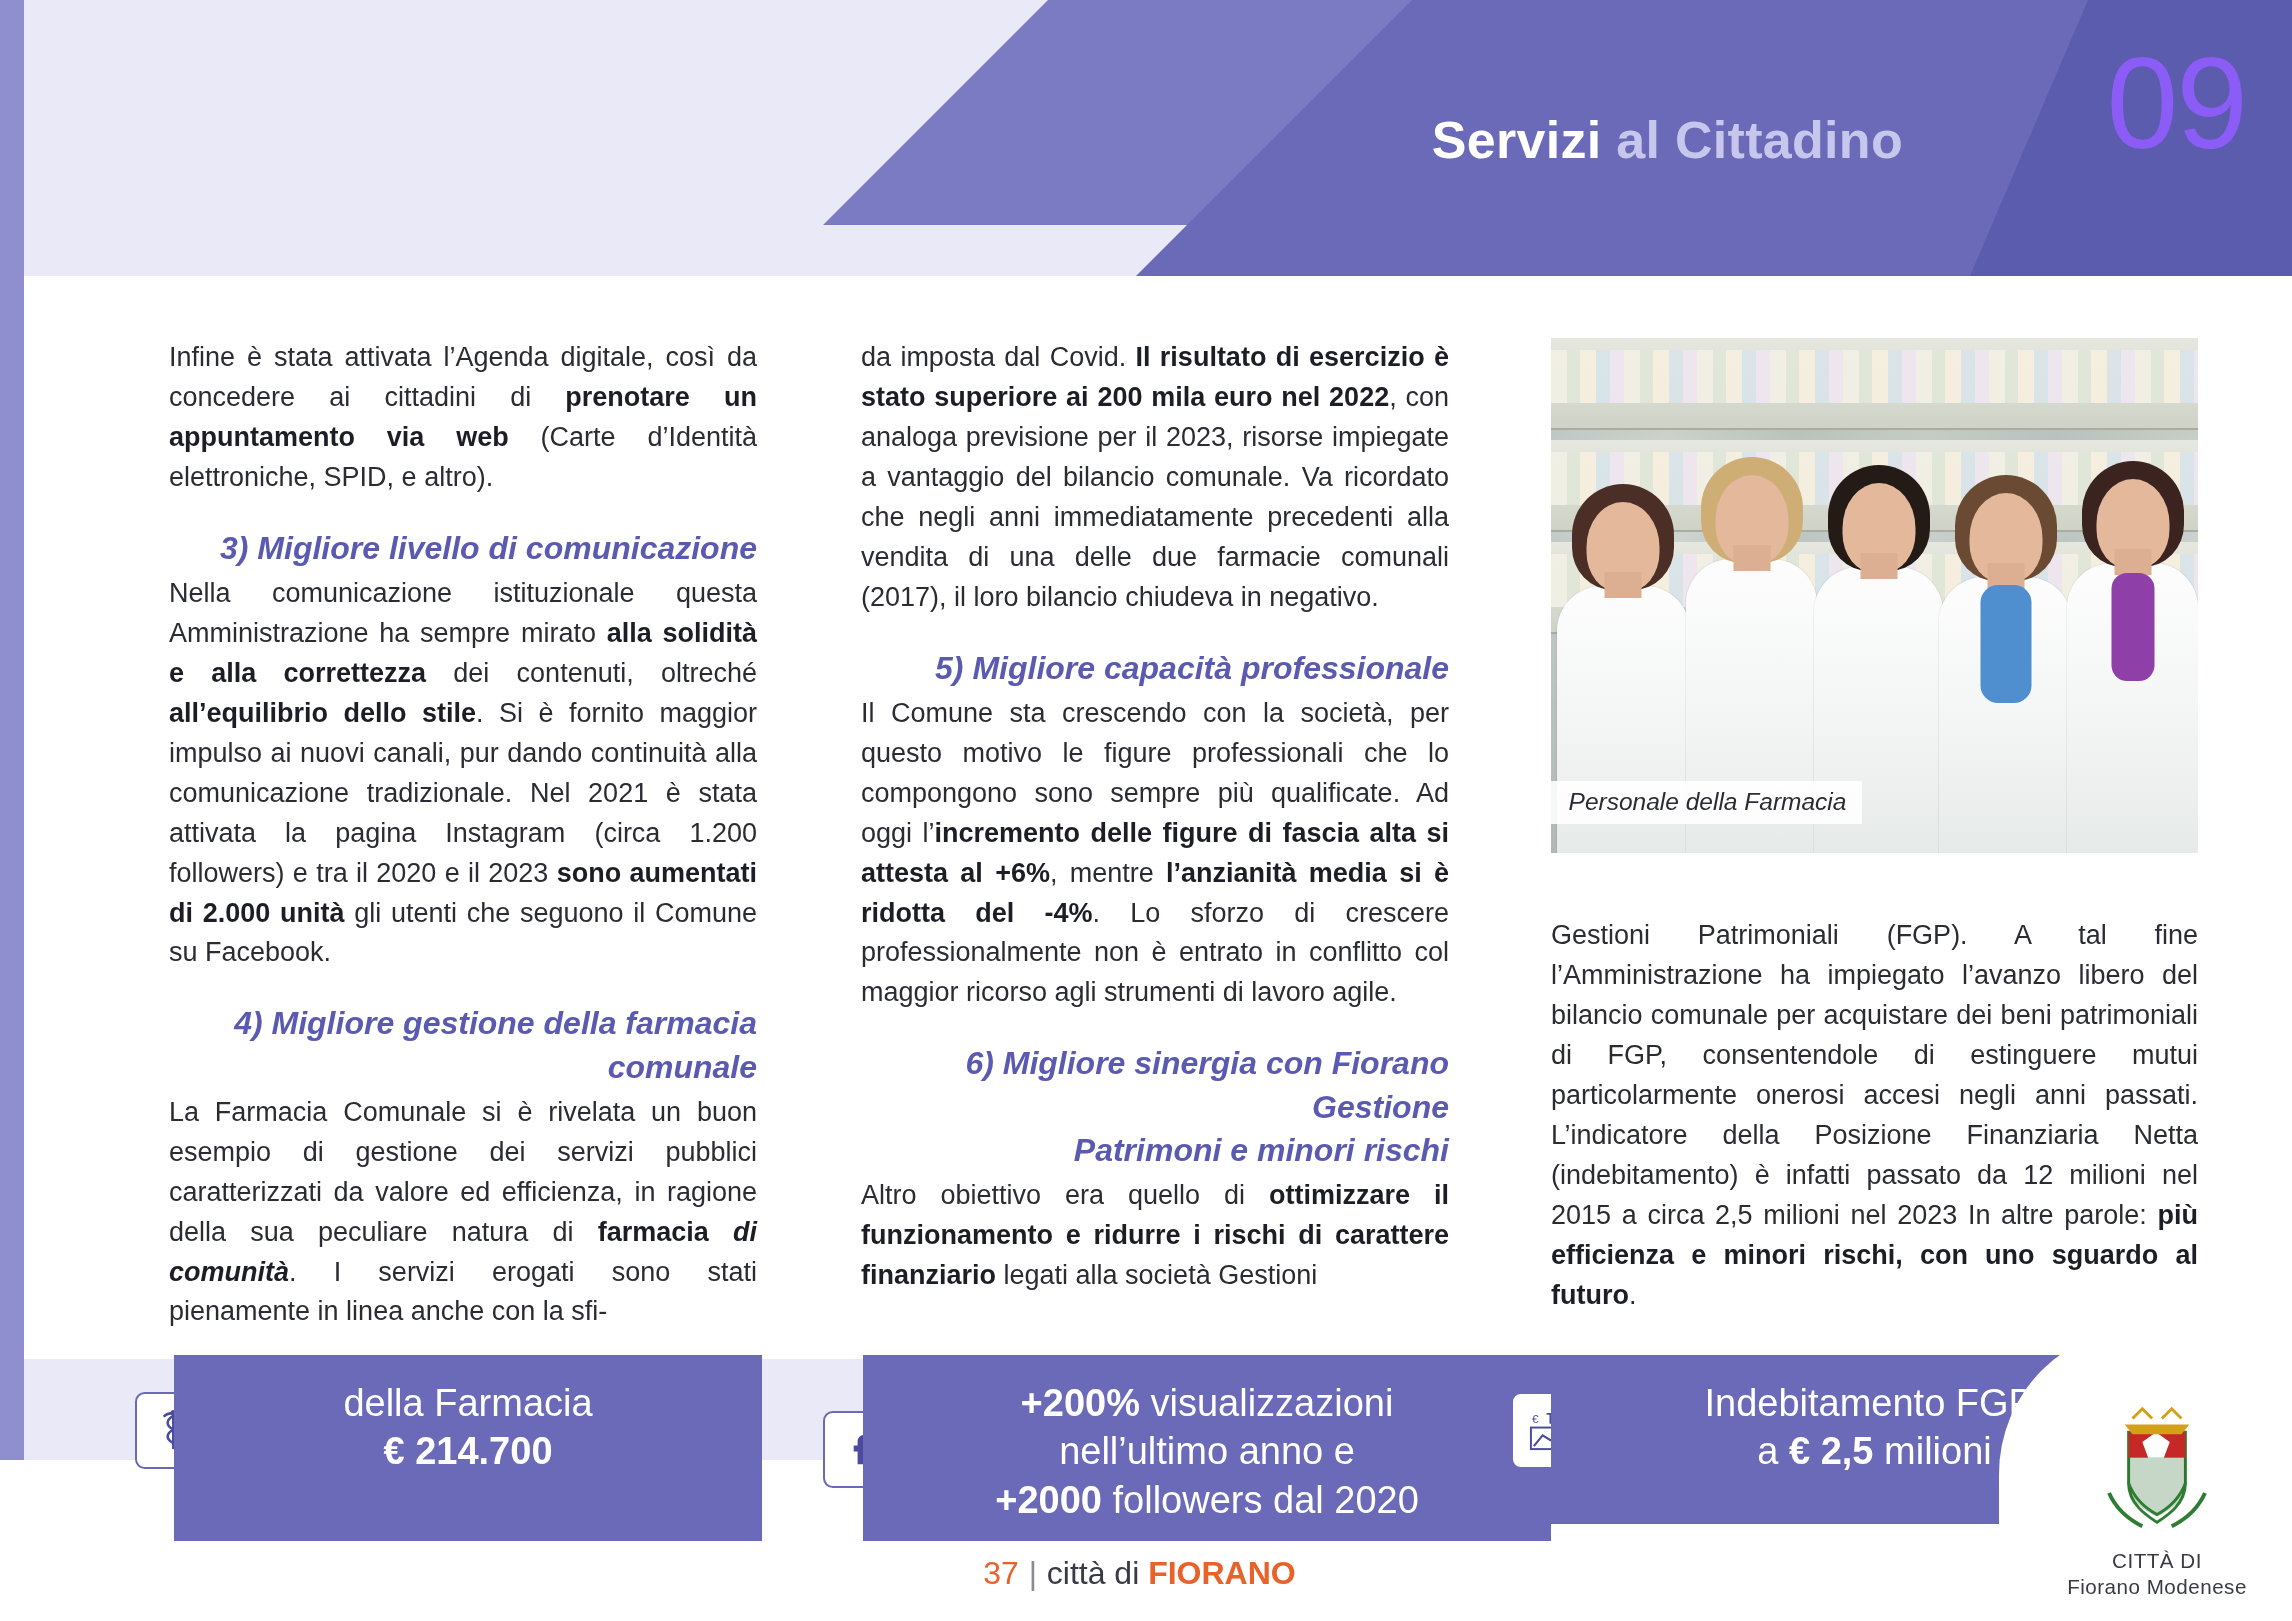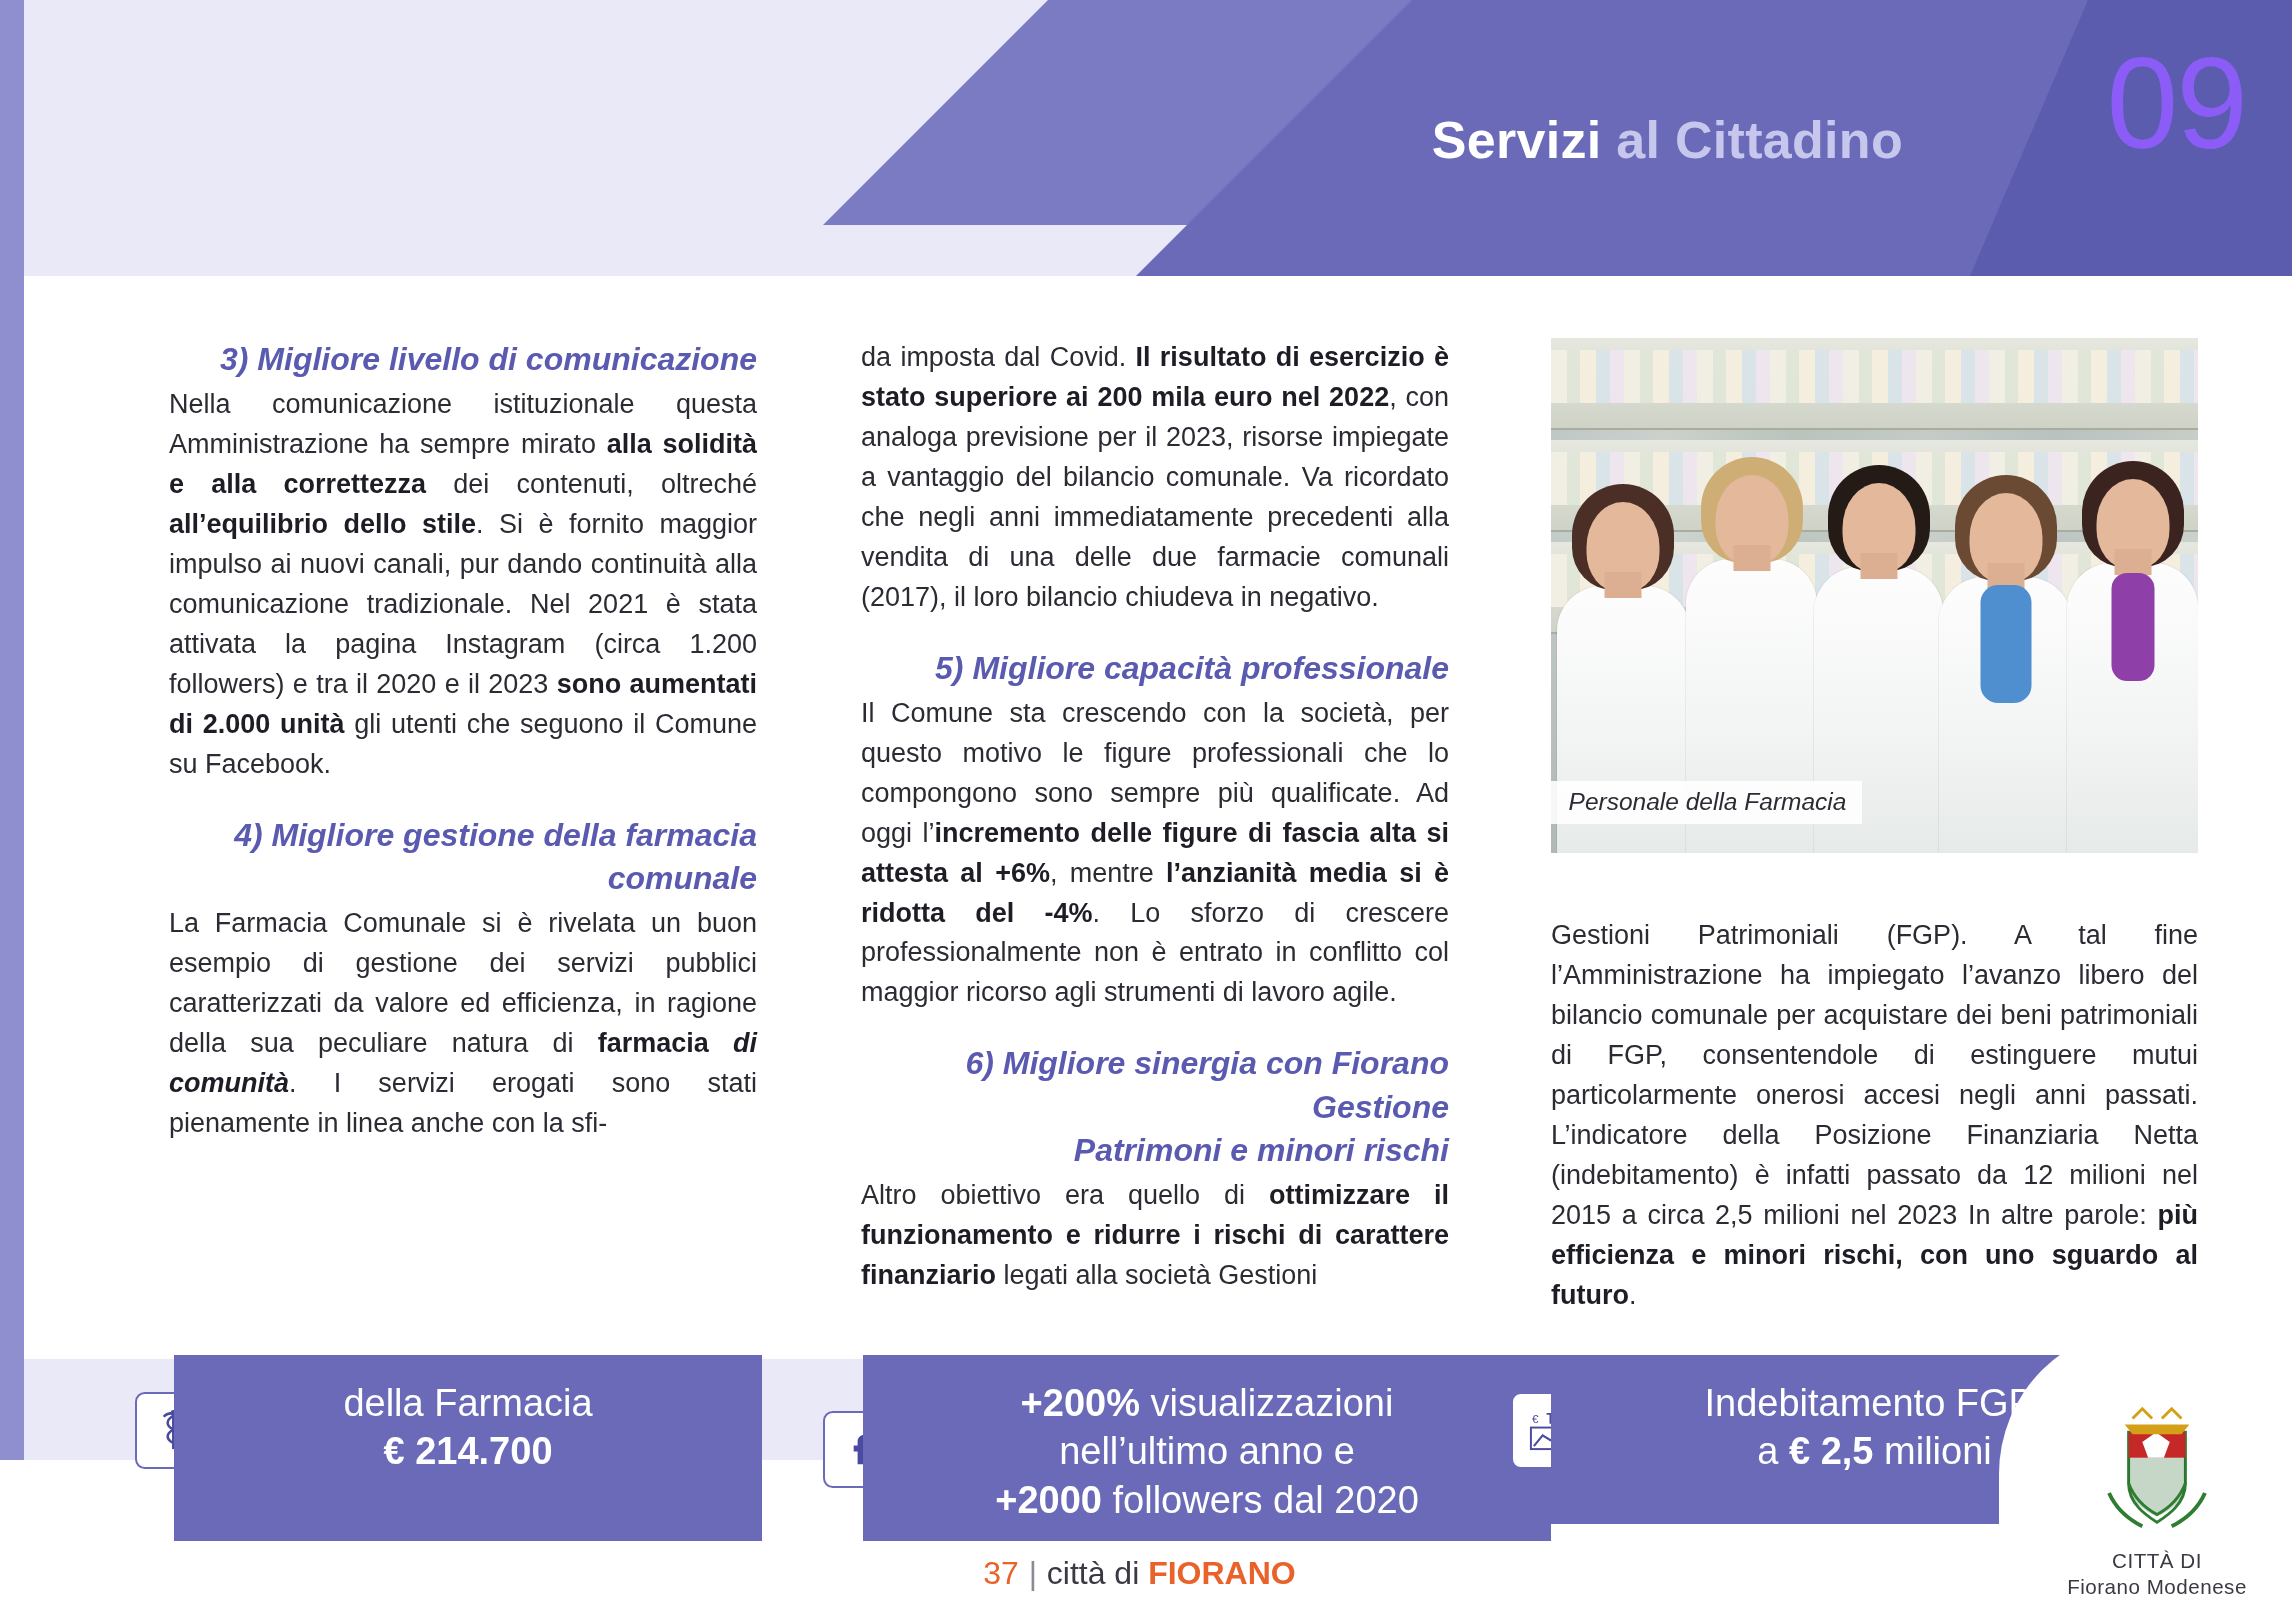--- a/index.html
+++ b/index.html
@@ -317,20 +317,21 @@
     <div class="hdr-shape-a"></div>
     <div class="hdr-shape-b"></div>
     <div class="hdr-shape-c"></div>
     <div class="hdr-title"><span>Servizi</span><span class="soft"> al Cittadino</span></div>
     <div class="hdr-number">09</div>
   </div>
 
   <div class="bg-white-body"></div>
 
   <div class="col" id="col1">
+    <p><span>Infine è stata attivata l’Agenda digitale, così da concedere ai cittadini di </span><b>prenotare un appuntamento via web</b><span> (Carte d’Identità elettroniche, SPID, e altro).</span></p>
 
     <div class="subhead">3) Migliore livello di comunicazione</div>
     <p><span>Nella comunicazione istituzionale questa Amministrazione ha sempre mirato </span><b>alla solidità e alla correttezza</b><span> dei contenuti, oltreché </span><b>all’equilibrio dello stile</b><span>. Si è fornito maggior impulso ai nuovi canali, pur dando continuità alla comunicazione tradizionale. Nel 2021 è stata attivata la pagina Instagram (circa 1.200 followers) e tra il 2020 e il 2023 </span><b>sono aumentati di 2.000 unità</b><span> gli utenti che seguono il Comune su Facebook.</span></p>
 
     <div class="subhead">
       <span>4) Migliore gestione della farmacia</span><br>
       <span class="indent">comunale</span>
     </div>
     <p><span>La Farmacia Comunale si è rivelata un buon esempio di gestione dei servizi pubblici caratterizzati da valore ed efficienza, in ragione della sua peculiare natura di </span><b>farmacia </b><b><i>di comunità</i></b><span>. I servizi erogati sono stati pienamente in linea anche con la sfi-</span></p>
   </div>

